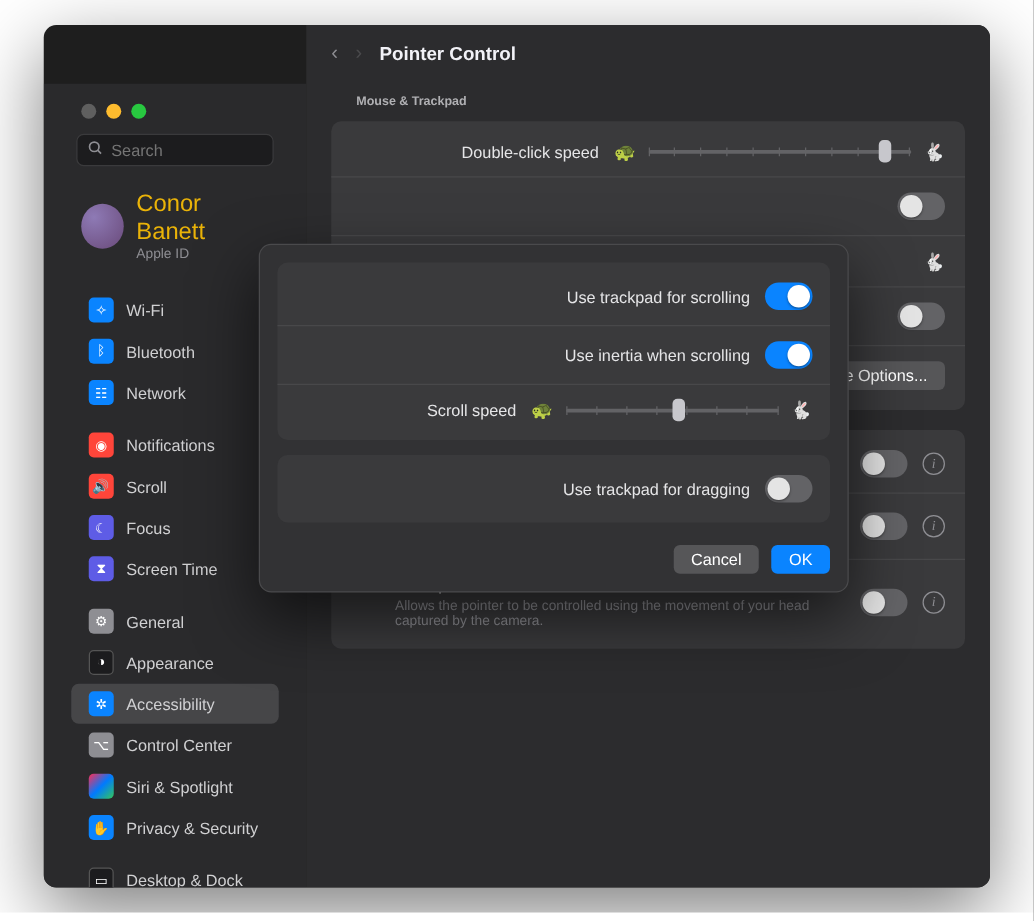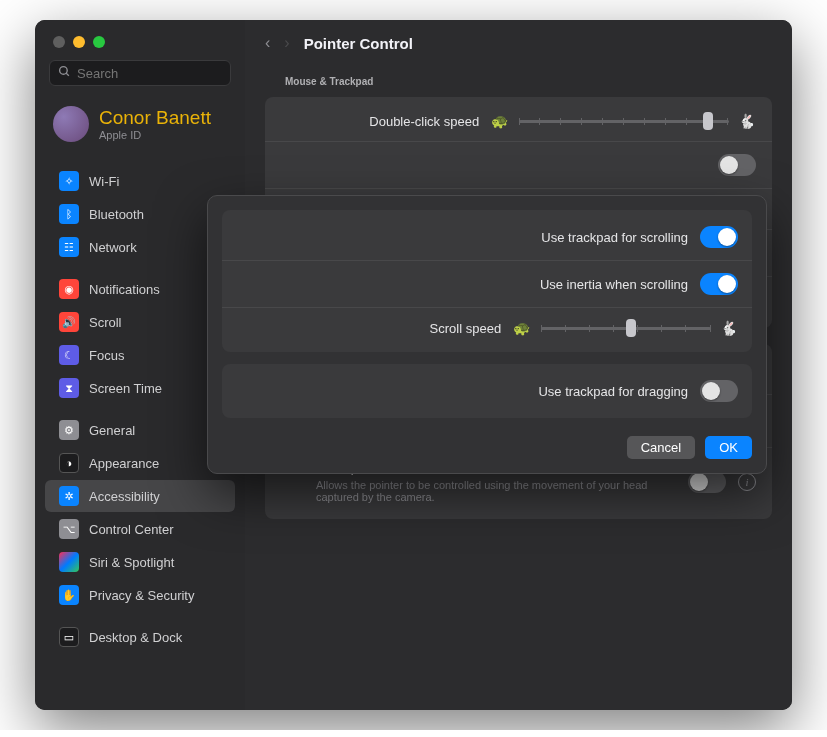--- a/index.html
+++ b/index.html
@@ -19,21 +19,22 @@
   display: flex;
   overflow: hidden;
   box-shadow: 0 20px 60px rgba(0,0,0,0.5);
   position: relative;
 }
 .sidebar {
   width: 210px;
   background: #2a2a2c;
   display: flex;
   flex-direction: column;
-  padding: 10px 4px;
+  padding: 10px 16px;
+  margin-top: 47px;
 }
 .traffic-lights {
   display: flex;
   gap: 8px;
   padding: 6px 14px 12px;
 }
 .traffic-lights span {
   width: 12px; height: 12px; border-radius: 50%;
 }
 .tl-red { background: #5f5f5f; }
@@ -196,21 +197,21 @@
 .right-controls { display:flex; align-items:center; gap:12px; }
 
 
 .modal-scrim {
   position: absolute; inset: 0;
   pointer-events: none;
 }
 .modal {
   position: absolute;
   top: 175px; left: 172px;
-  width: 560px;
+  width: 472px;
   background: #323234;
   border: 1px solid #4a4a4c;
   border-radius: 10px;
   box-shadow: 0 20px 50px rgba(0,0,0,0.6);
   padding: 14px;
   pointer-events: auto;
 }
 .modal .panel { background: #3a3a3c; margin-bottom: 12px; }
 .modal .row { padding: 12px 14px; }
 .modal-footer {

